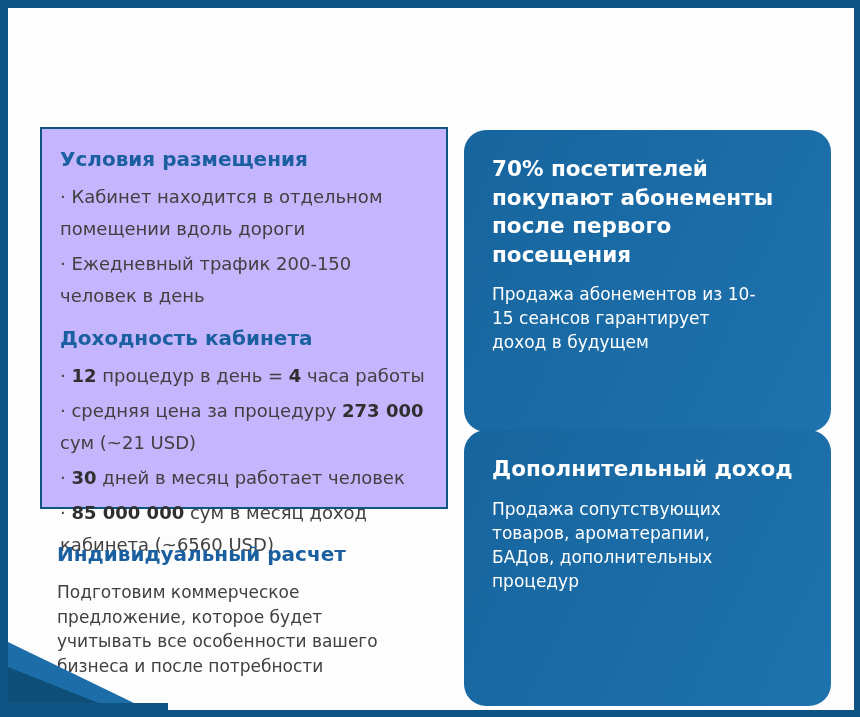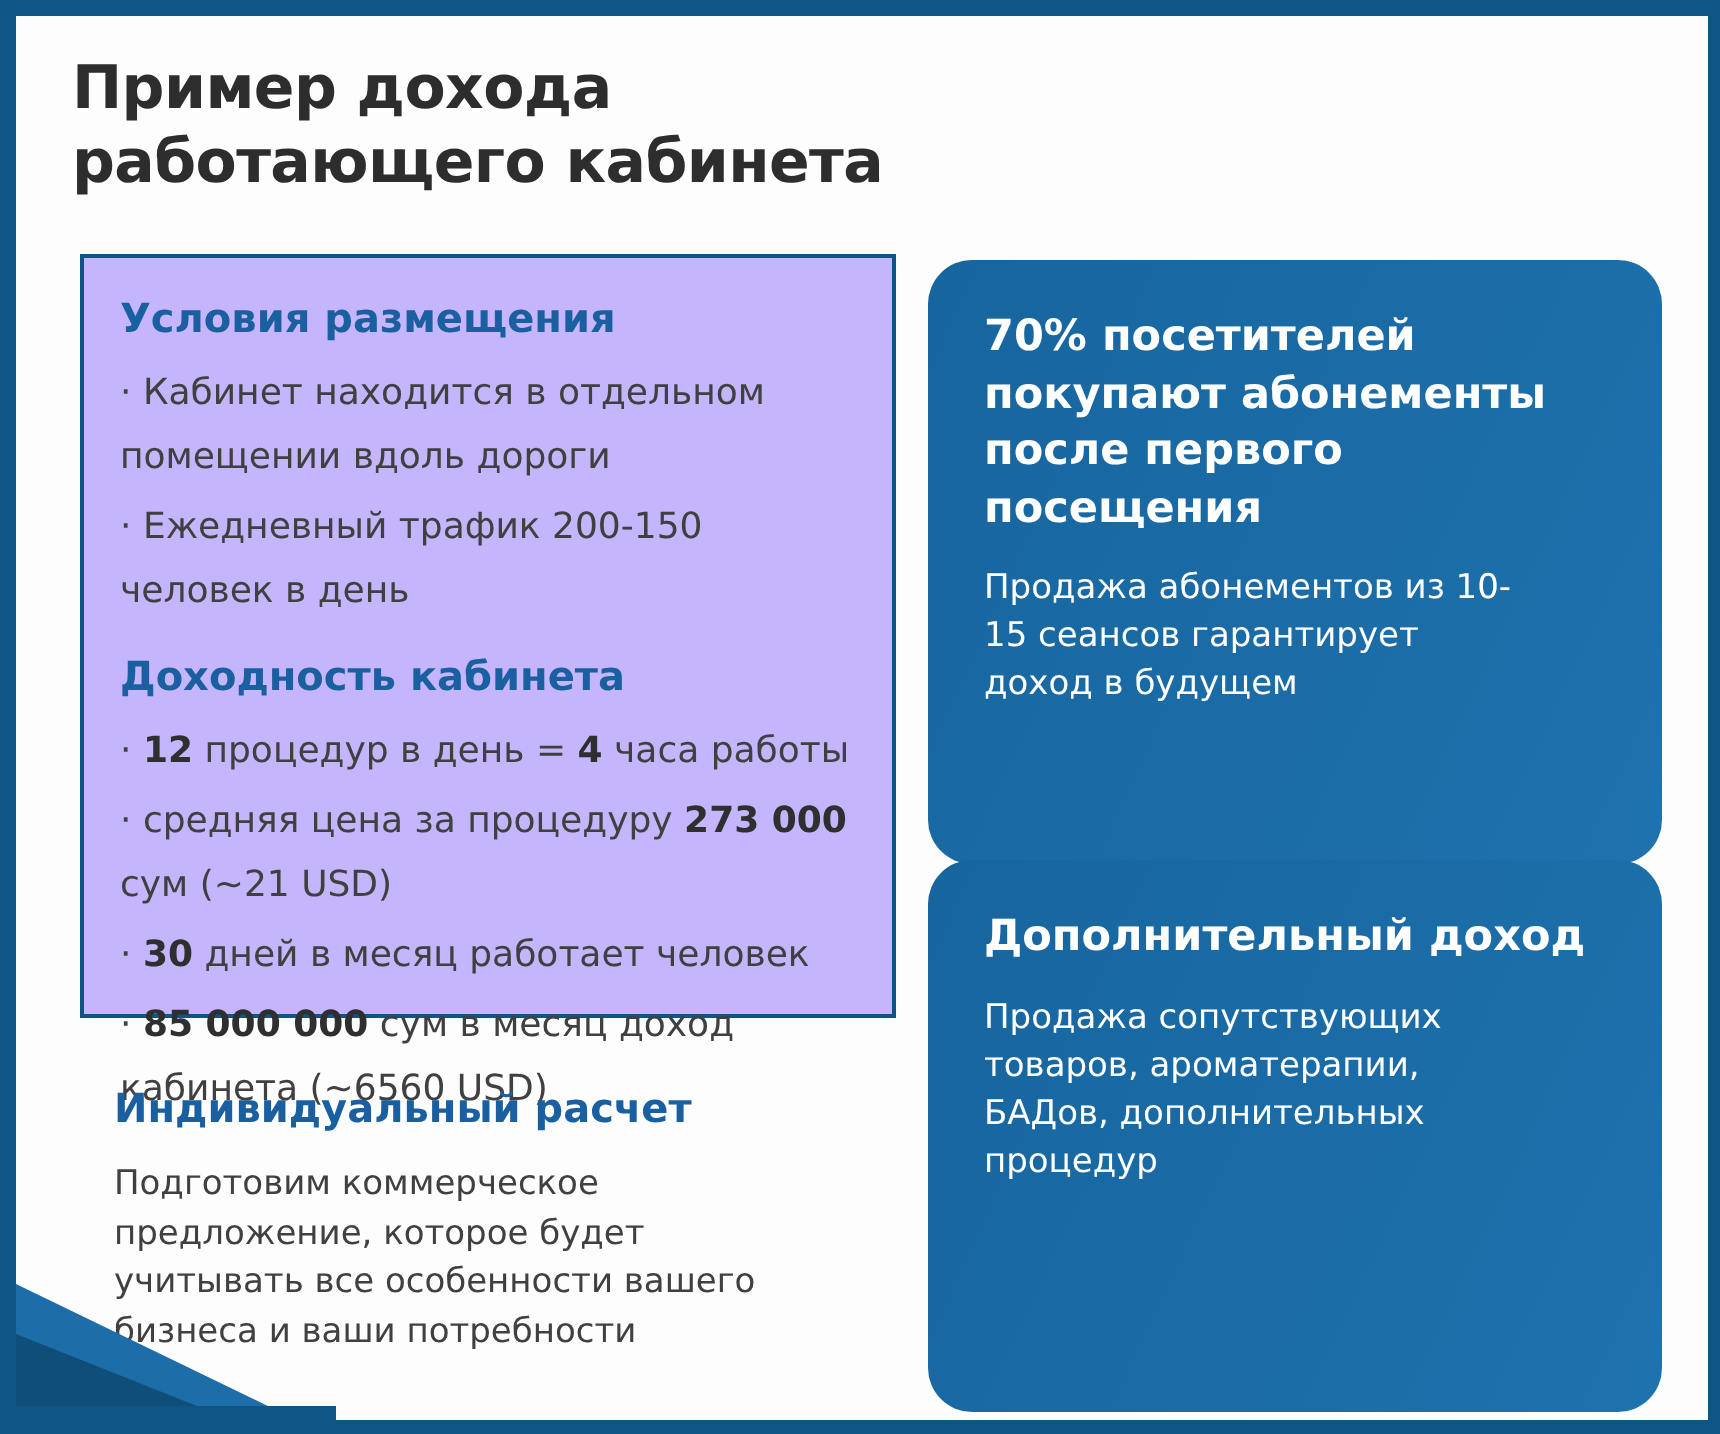--- a/index.html
+++ b/index.html
@@ -76,37 +76,35 @@
   
   .corner-svg{position:absolute;left:0;bottom:0;width:160px;height:80px;display:block;}
   .wedge-light{fill:var(--c-wedge-light,#1d6da8);}
   .wedge-dark{fill:var(--c-wedge-dark,#0f4e78);}
 </style>
 </head>
 <body>
 
 <div class="slide">
 
-  <div class="title">Пример дохода
-работающего кабинета</div>
 
   <div class="left-box">
     <h2 class="sec-heading">Условия размещения</h2>
     <p class="bullet">· Кабинет находится в отдельном помещении вдоль дороги</p>
     <p class="bullet">· Ежедневный трафик 200-150 человек в день</p>
     <h2 class="sec-heading second">Доходность кабинета</h2>
     <p class="bullet"><span>· </span><span class="b">12</span><span> процедур в день = </span><span class="b">4</span><span> часа работы</span></p>
     <p class="bullet"><span>· средняя цена за процедуру </span><span class="b">273 000</span><span> сум (~21 USD)</span></p>
     <p class="bullet"><span>· </span><span class="b">30</span><span> дней в месяц работает человек</span></p>
     <p class="bullet"><span>· </span><span class="b">85 000 000</span><span> сум в месяц доход кабинета (~6560 USD)</span></p>
   </div>
 
   <div class="individual">
     <h2>Индивидуальный расчет</h2>
-    <p>Подготовим коммерческое предложение, которое будет учитывать все особенности вашего бизнеса и ваши потребности</p>
+    <p>Подготовим коммерческое предложение, которое будет учитывать все особенности вашего бизнеса и после потребности</p>
   </div>
 
   <div class="info-card card-1">
     <h3>70% посетителей покупают абонементы после первого посещения</h3>
     <p>Продажа абонементов из 10-15 сеансов гарантирует доход в будущем</p>
   </div>
 
   <div class="info-card card-2">
     <h3>Дополнительный доход</h3>
     <p>Продажа сопутствующих товаров, ароматерапии, БАДов, дополнительных процедур</p>

